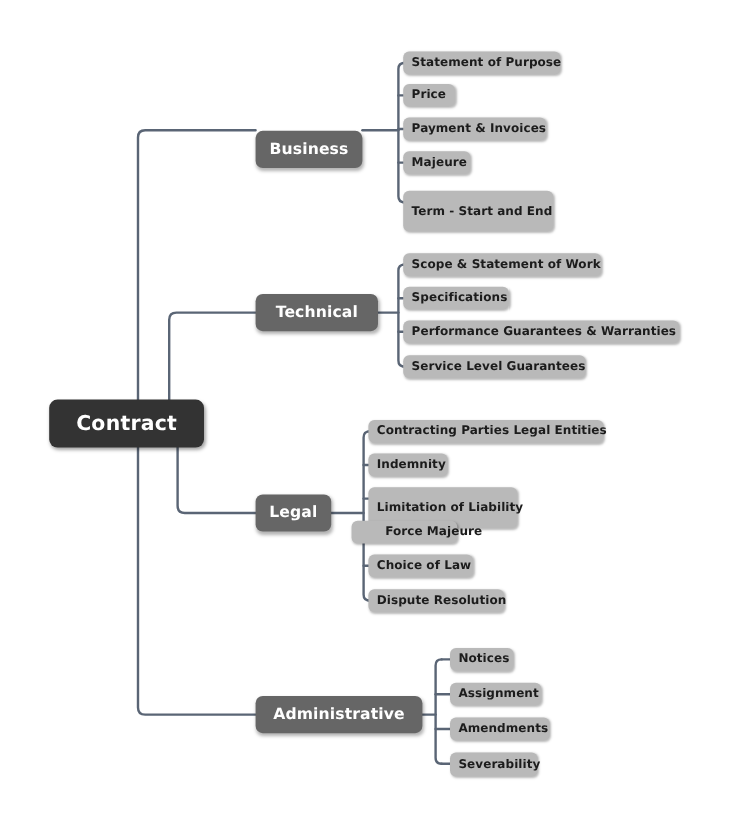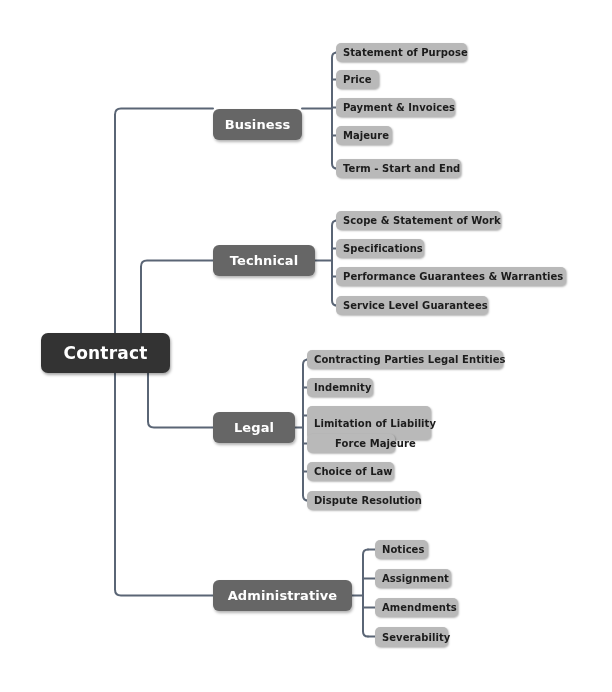--- a/index.html
+++ b/index.html
@@ -100,31 +100,31 @@
       <path d="M 368 549.5 L 375 549.5" fill="none" stroke="#5a6575" stroke-width="2" stroke-linecap="round" stroke-linejoin="round"></path>
       <path d="M 363 578.5 L 375 578.5" fill="none" stroke="#5a6575" stroke-width="2" stroke-linecap="round" stroke-linejoin="round"></path>
       <path d="M 363 607.5 L 375 607.5" fill="none" stroke="#5a6575" stroke-width="2" stroke-linecap="round" stroke-linejoin="round"></path>
       <path d="M 368 636.5 L 375 636.5" fill="none" stroke="#5a6575" stroke-width="2" stroke-linecap="round" stroke-linejoin="round"></path>
     </svg>
 <div class="node node-branch" style="left: 213px; top: 93px; width: 89px; height: 31px; margin-top: 16px;">Business</div>
     <div class="node node-leaf" style="left: 336px; top: 43px; width: 131px; height: 19px;">Statement of Purpose</div>
     <div class="node node-leaf" style="left: 336px; top: 70px; width: 43px; height: 19px;">Price</div>
     <div class="node node-leaf" style="left: 336px; top: 98px; width: 119px; height: 19px;">Payment &amp; Invoices</div>
     <div class="node node-leaf" style="left: 336px; top: 126px; width: 56px; height: 19px;">Majeure</div>
-    <div class="node node-leaf" style="left: 336px; top: 159px; width: 125px; height: 19px;">Term - Start and End</div>
+    <div class="node node-leaf" style="left: 336px; top: 159px; width: 125px; height: 34px;">Term - Start and End</div>
     <div class="node node-branch" style="left: 213px; top: 245px; width: 102px; height: 31px;">Technical</div>
     <div class="node node-leaf" style="left: 336px; top: 211px; width: 165px; height: 19px;">Scope &amp; Statement of Work</div>
     <div class="node node-leaf" style="left: 336px; top: 239px; width: 88px; height: 19px;">Specifications</div>
     <div class="node node-leaf" style="left: 336px; top: 267px; width: 230px; height: 19px;">Performance Guarantees &amp; Warranties</div>
     <div class="node node-leaf" style="left: 336px; top: 296px; width: 152px; height: 19px;">Service Level Guarantees</div>
-    <div class="node node-branch" style="left: 213px; top: 412px; width: 82px; height: 31px;">Legal</div>
+    <div class="node node-branch" style="left: 213px; top: 412px; width: 63px; height: 31px;">Legal</div>
     <div class="node node-leaf" style="left: 307px; top: 350px; width: 196px; height: 19px;">Contracting Parties Legal Entities</div>
     <div class="node node-leaf" style="left: 307px; top: 378px; width: 66px; height: 19px;">Indemnity</div>
     <div class="node node-leaf" style="left: 307px; top: 406px; width: 124px; height: 34px;">Limitation of Liability</div>
-    <div class="node node-leaf" style="left: 307px; top: 434px; width: 88px; height: 19px; padding-left: 28px;">Force Majeure</div>
+    <div class="node node-leaf" style="left: 293px; top: 434px; width: 88px; height: 19px; padding-left: 28px;">Force Majeure</div>
     <div class="node node-leaf" style="left: 307px; top: 462px; width: 87px; height: 19px;">Choice of Law</div>
     <div class="node node-leaf" style="left: 307px; top: 491px; width: 113px; height: 19px;">Dispute Resolution</div>
     <div class="node node-branch" style="left: 213px; top: 580px; width: 139px; height: 31px;">Administrative</div>
     <div class="node node-leaf" style="left: 375px; top: 540px; width: 53px; height: 19px;">Notices</div>
     <div class="node node-leaf" style="left: 375px; top: 569px; width: 76px; height: 19px;">Assignment</div>
     <div class="node node-leaf" style="left: 375px; top: 598px; width: 83px; height: 19px;">Amendments</div>
     <div class="node node-leaf" style="left: 375px; top: 627px; width: 73px; height: 20px;">Severability</div>
     <div class="node node-root" style="left: 41px; top: 333px; width: 129px; height: 40px;">Contract</div>
   </div>
 

